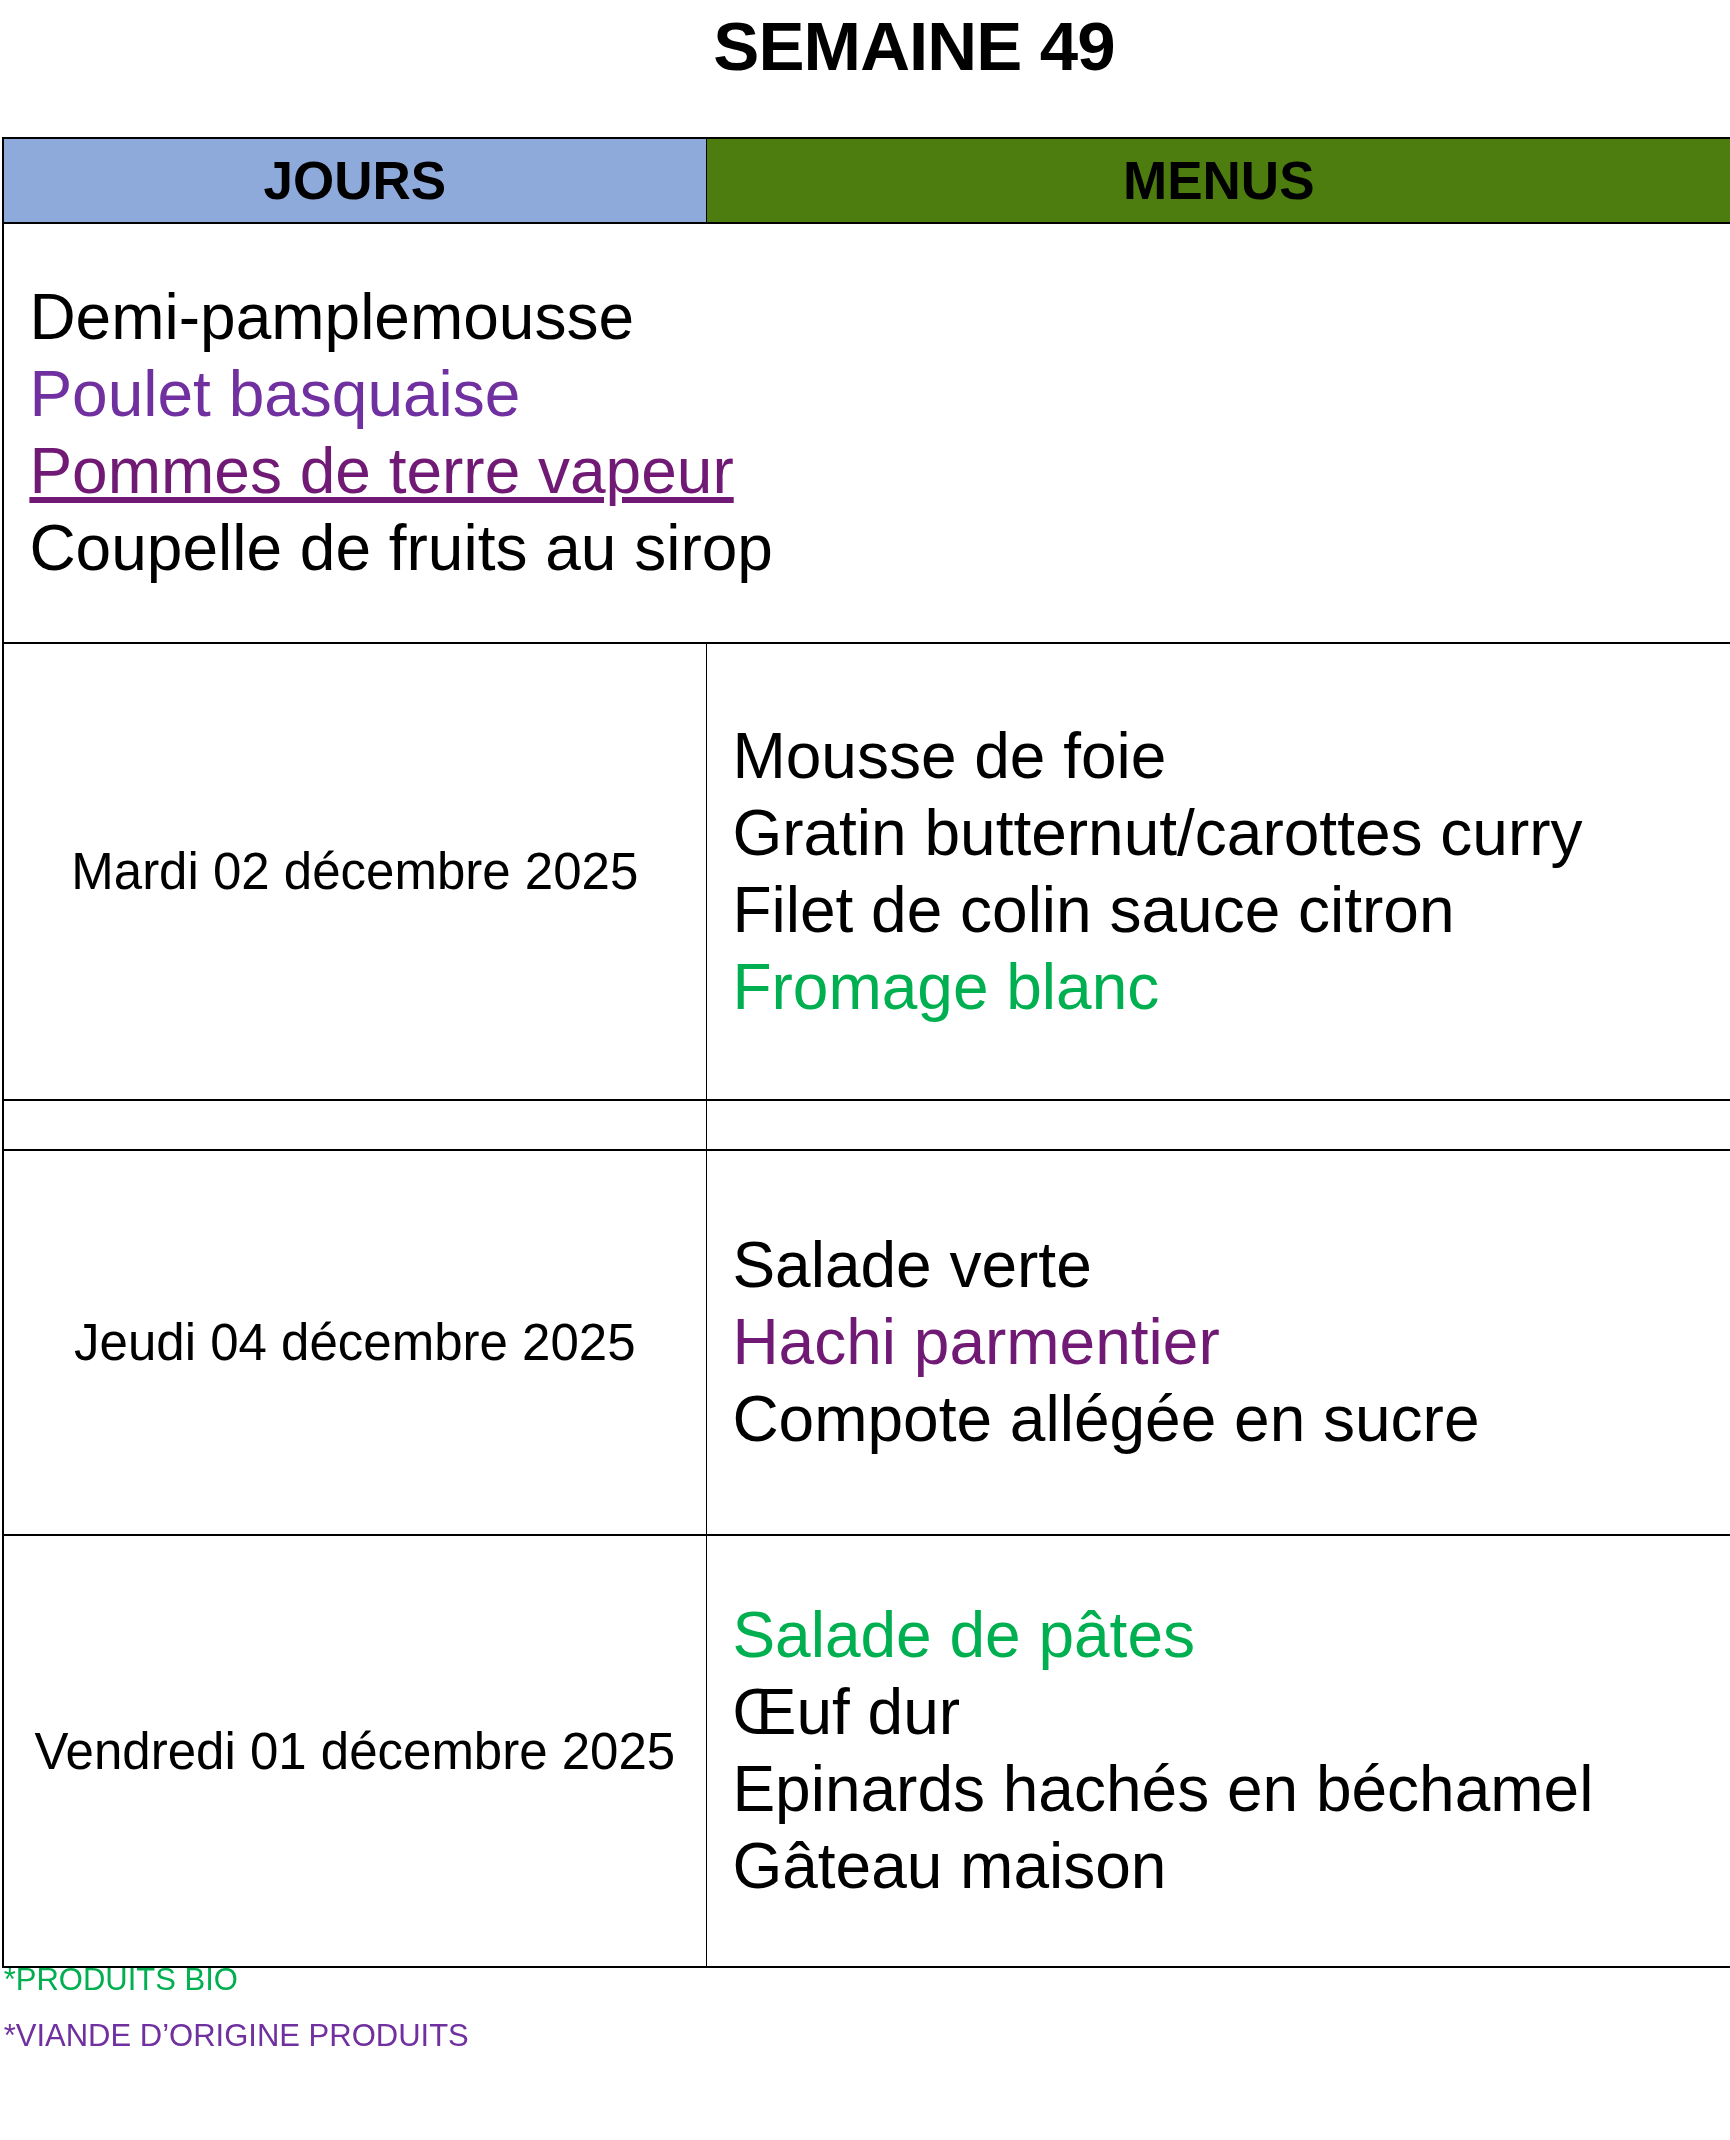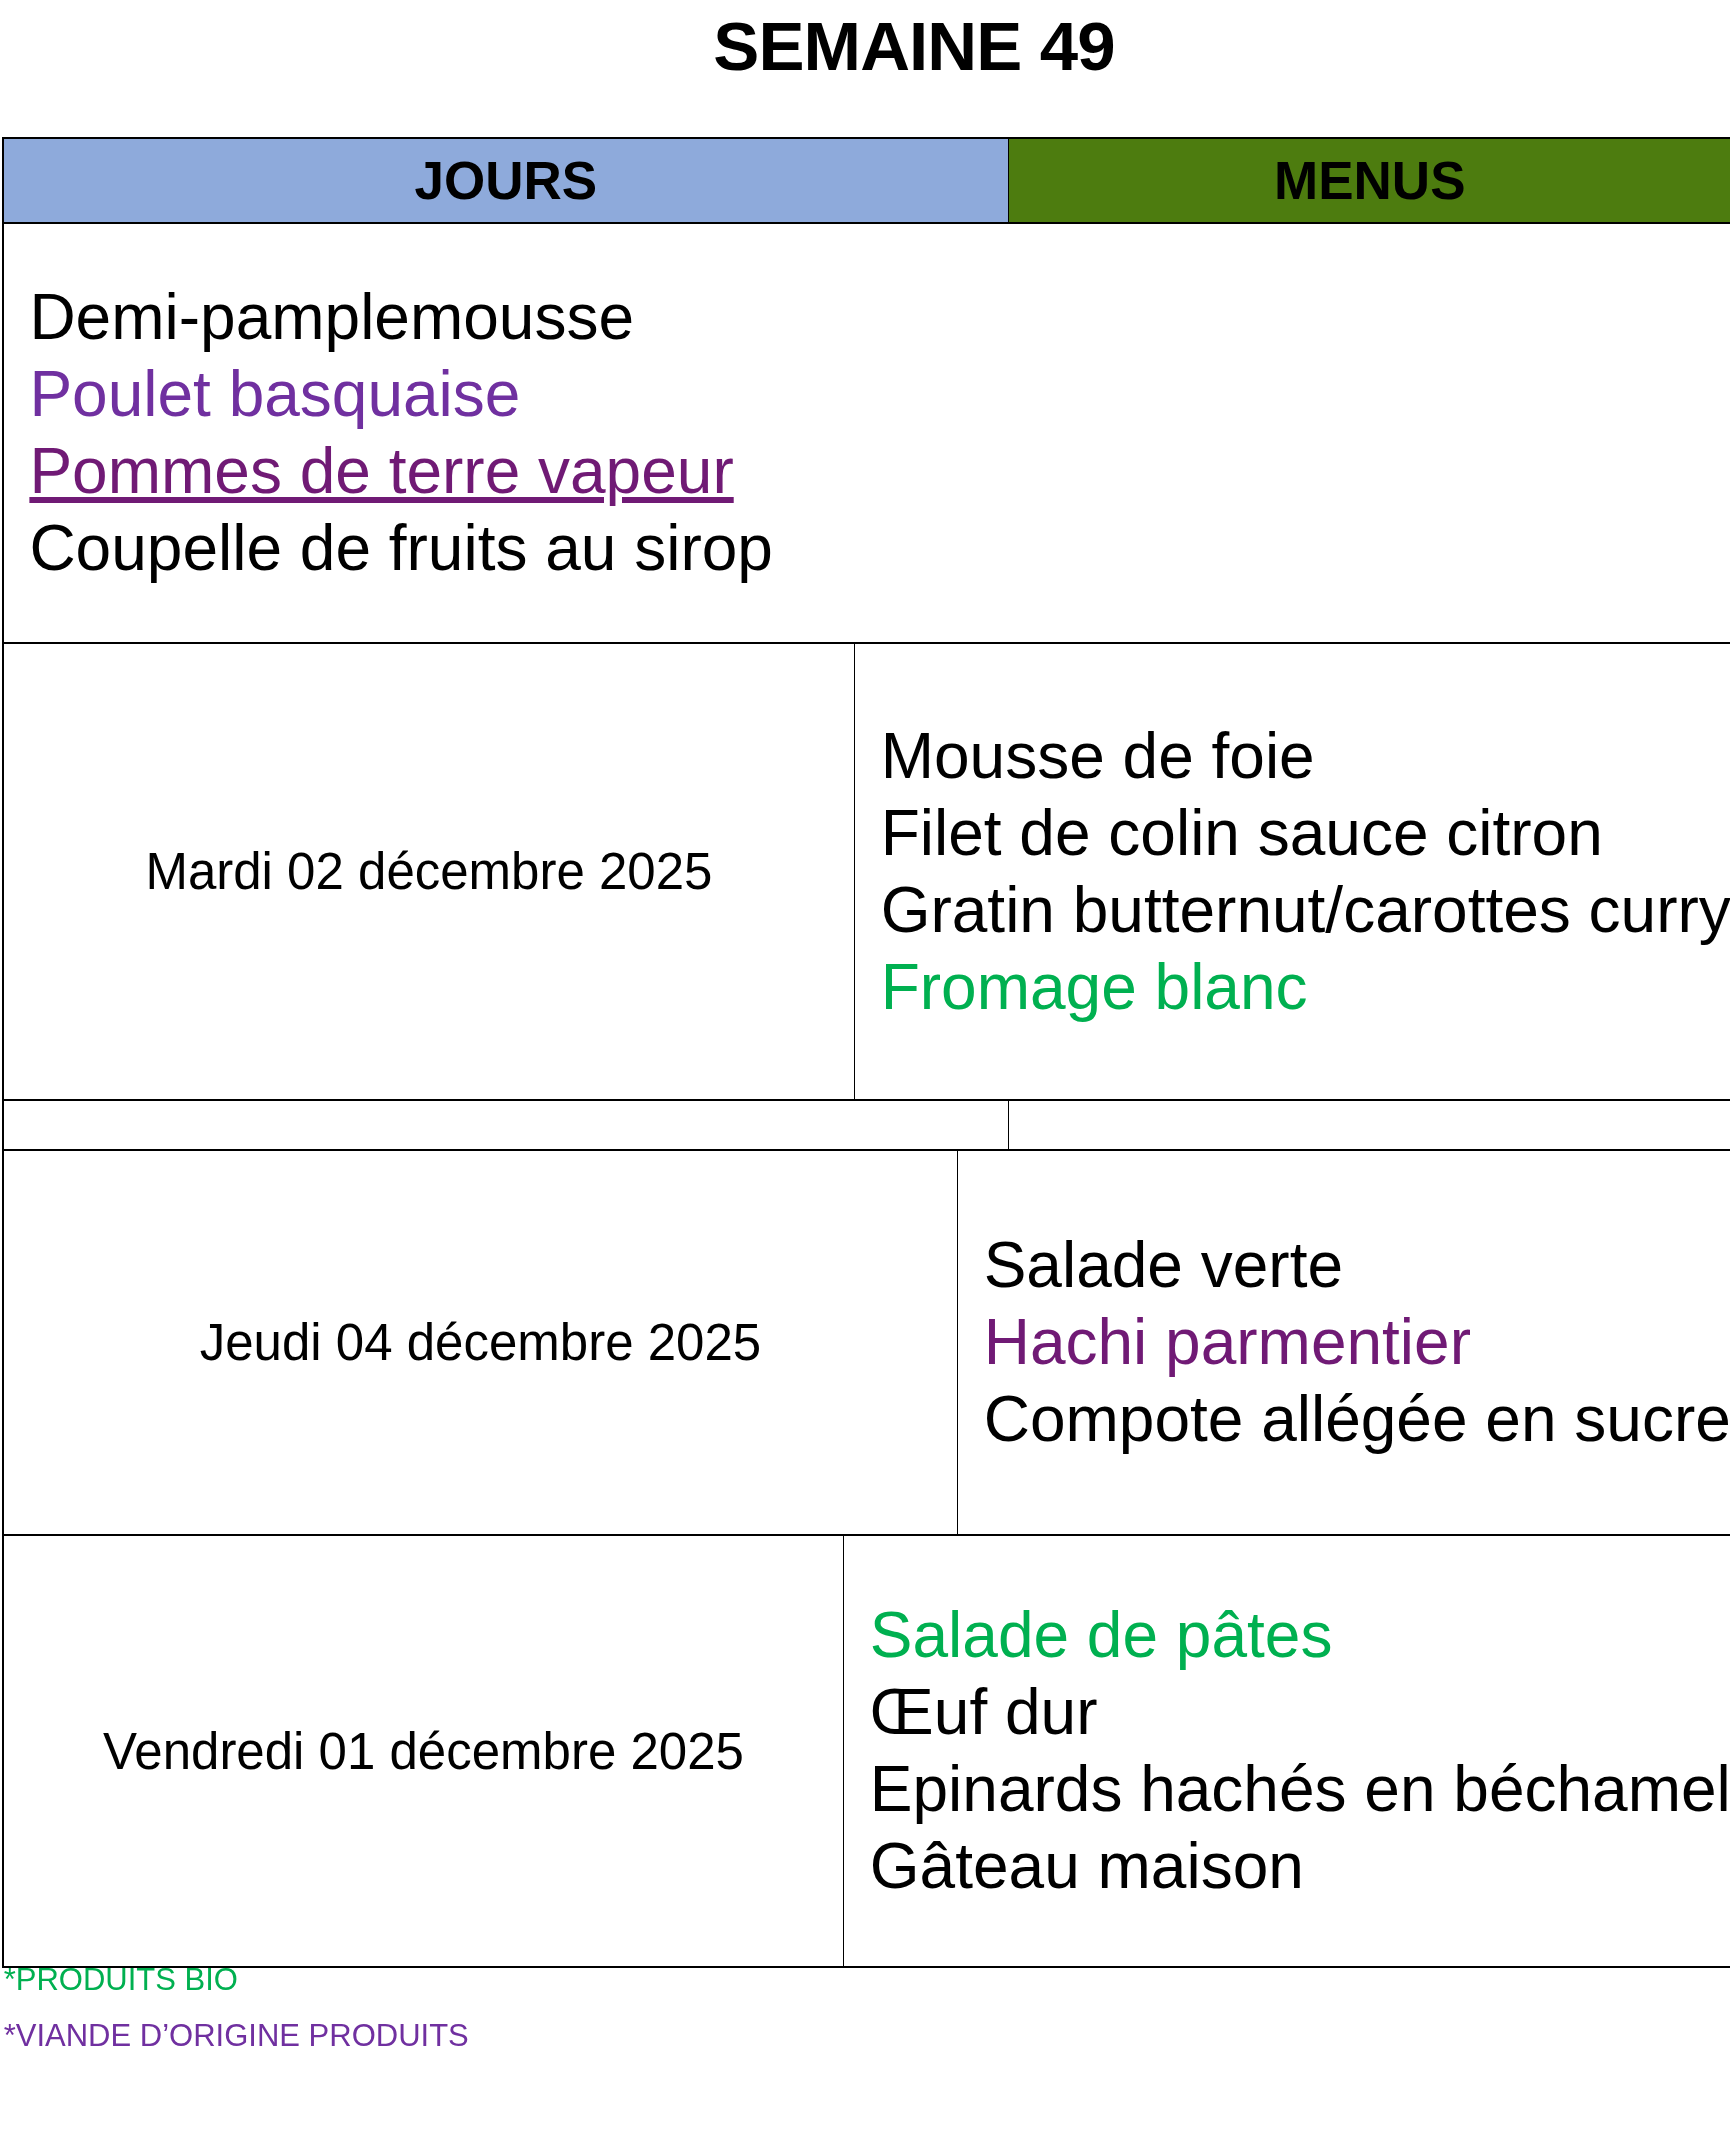--- a/index.html
+++ b/index.html
@@ -25,21 +25,21 @@
     top:137px; left:1.8px;
     width:1727px;
     border:2.7px solid #000;
     box-sizing:content-box;
     background:#fff;
   }
   .t-row { display:flex; border-bottom:2.7px solid #000; }
   .t-row:last-child { border-bottom:none; }
   .cell { box-sizing:border-box; }
   .cell-day {
-    width:1005px;
+    width:703px;
     border-right:1.8px solid #000;
     display:flex; align-items:center; justify-content:center;
     font-size:51px;
     text-align:center;
   }
   .cell-menu {
     flex:1;
     display:flex; flex-direction:column; justify-content:center;
     padding-left:25.6px;
     font-size:64px;
@@ -84,22 +84,22 @@
       <div class="menu-line" style="color: rgb(112, 48, 160);">Poulet basquaise</div>
       <div class="menu-line" style="color: #701a75; text-decoration: underline;">Pommes de terre vapeur</div>
       <div class="menu-line" style="color: rgb(0, 0, 0);">Coupelle de fruits au sirop</div>
     </div>
   </div>
 
   <div class="t-row r-mardi">
     <div class="cell cell-day">Mardi 02 décembre 2025</div>
     <div class="cell cell-menu">
       <div class="menu-line" style="color: rgb(0, 0, 0);">Mousse de foie</div>
+      <div class="menu-line" style="color: rgb(0, 0, 0);">Gratin butternut/carottes curry</div>
       <div class="menu-line" style="color: rgb(0, 0, 0);">Filet de colin sauce citron</div>
-      <div class="menu-line" style="color: rgb(0, 0, 0);">Gratin butternut/carottes curry</div>
       <div class="menu-line" style="color: rgb(0, 176, 80);">Fromage blanc</div>
     </div>
   </div>
 
   <div class="t-row r-spacer">
     <div class="cell cell-day"></div>
     <div class="cell cell-menu"></div>
   </div>
 
   <div class="t-row r-jeudi">

